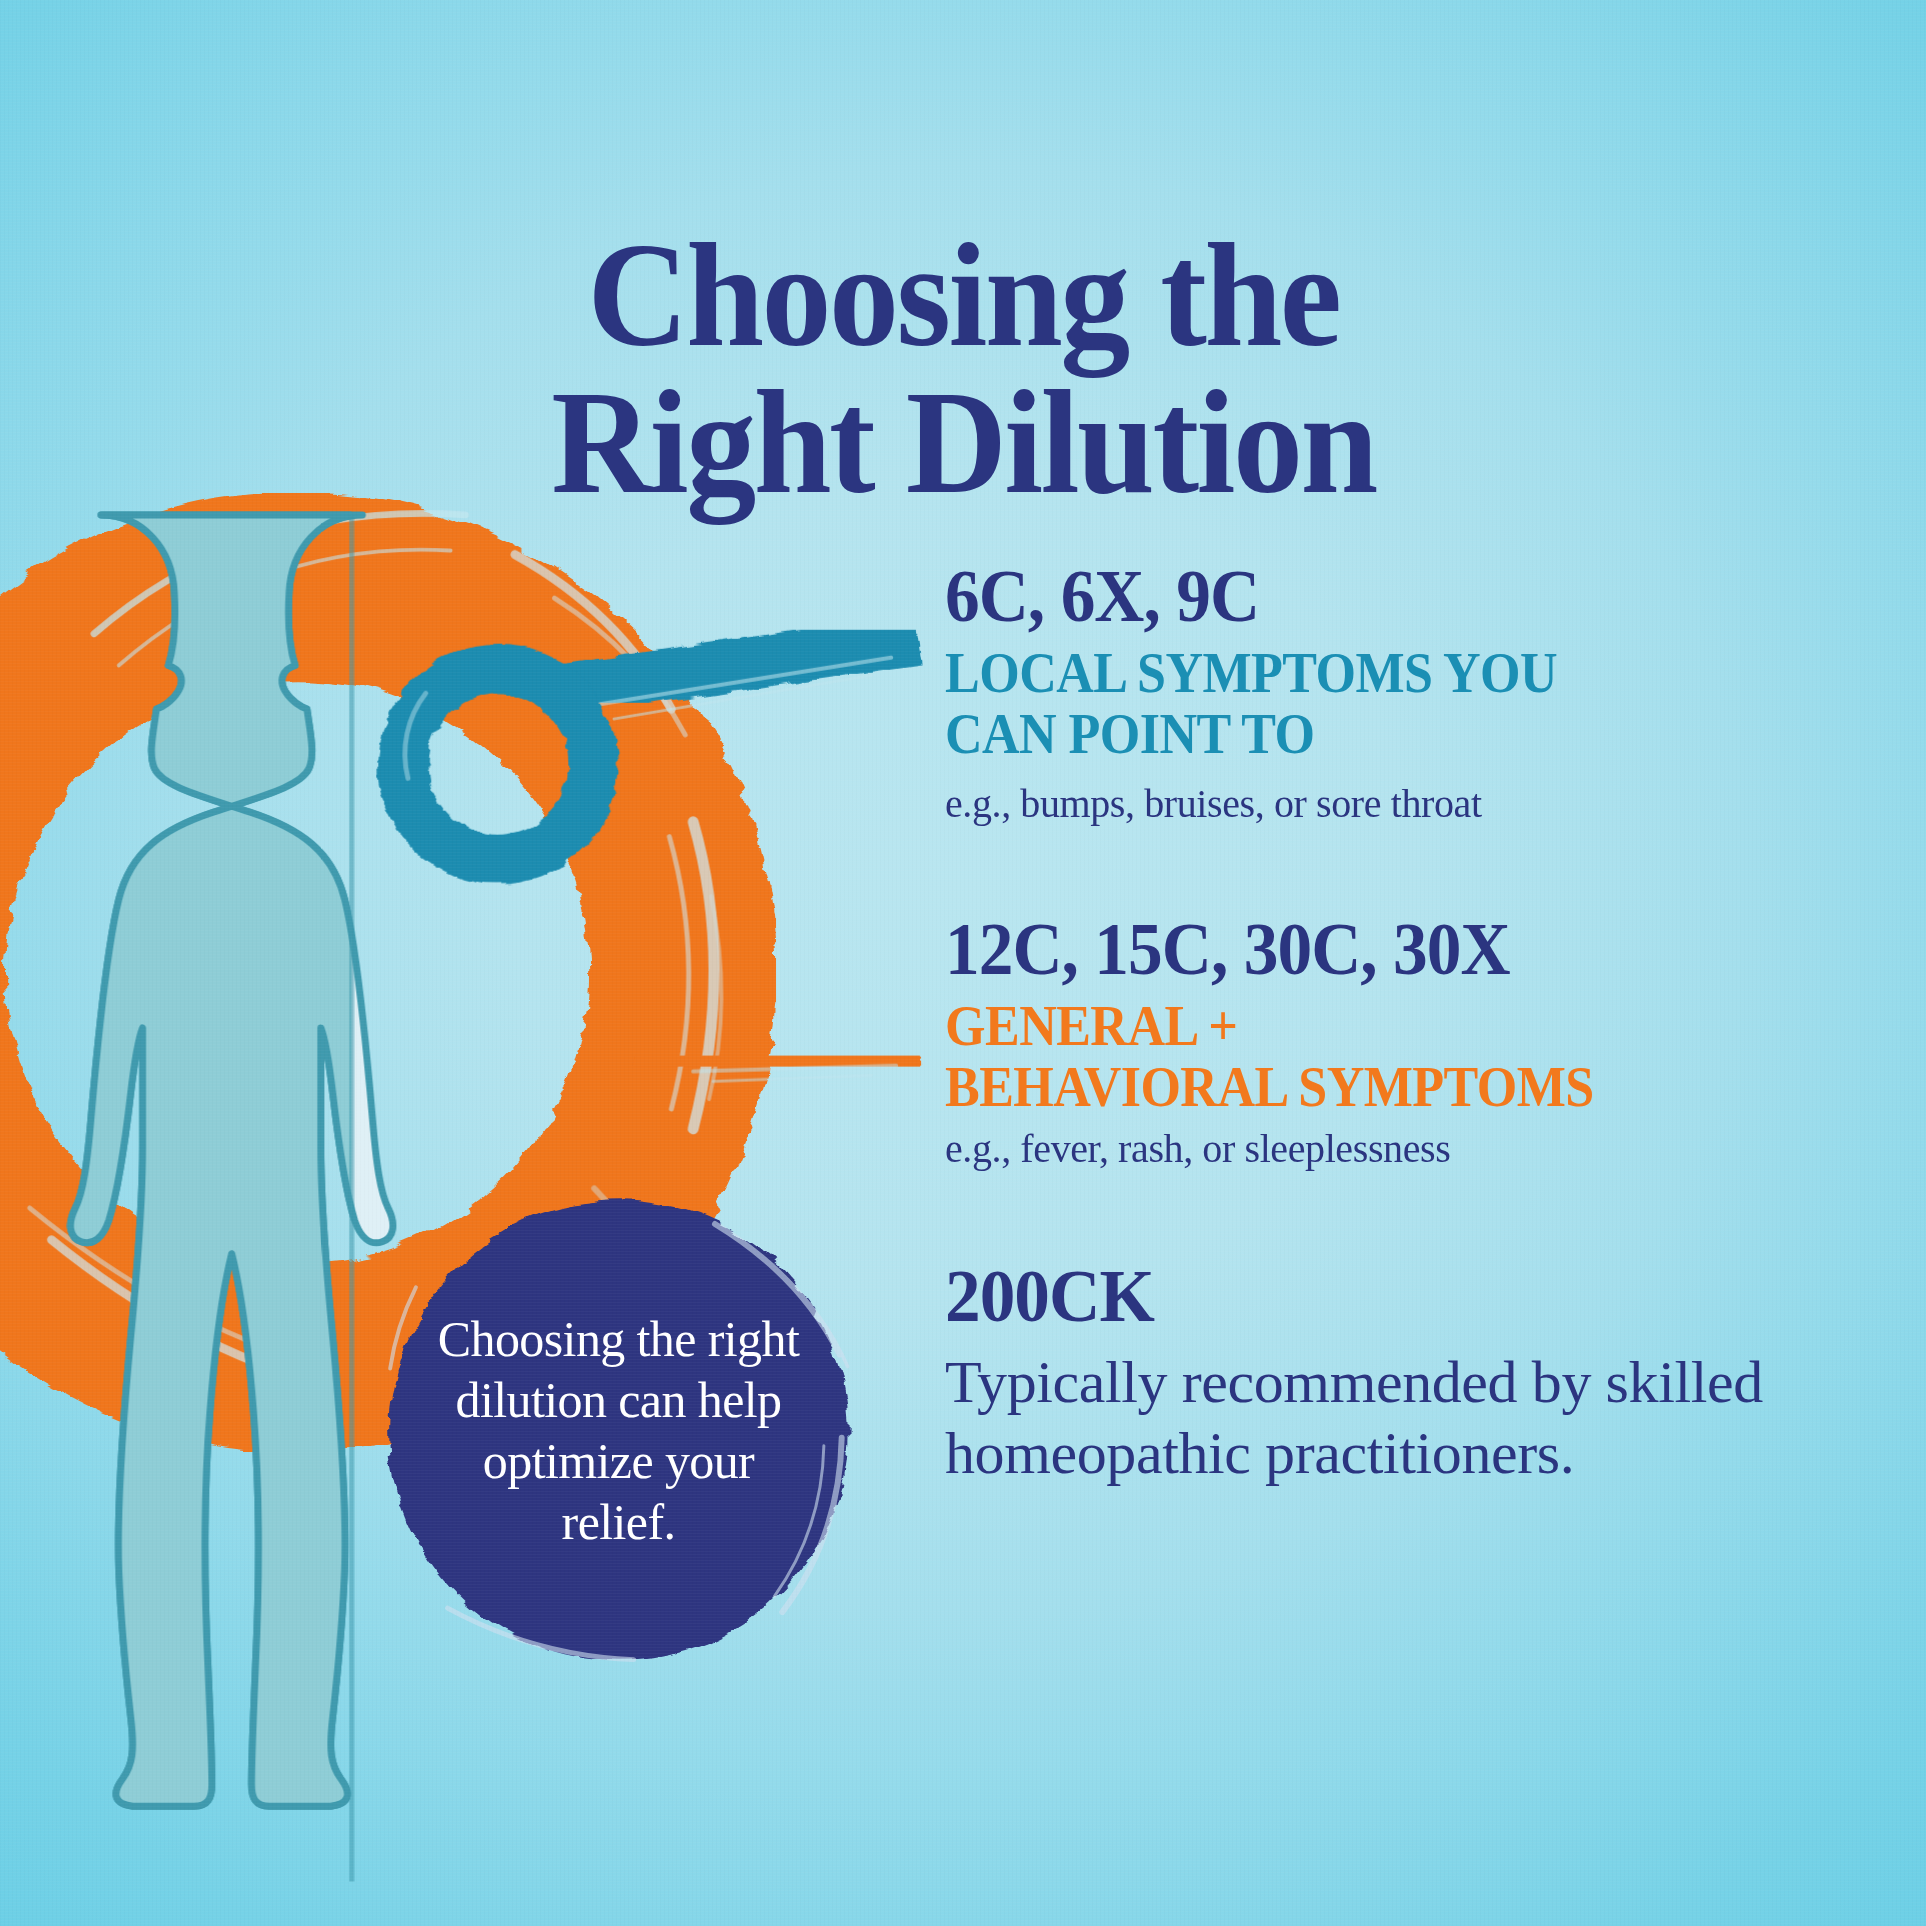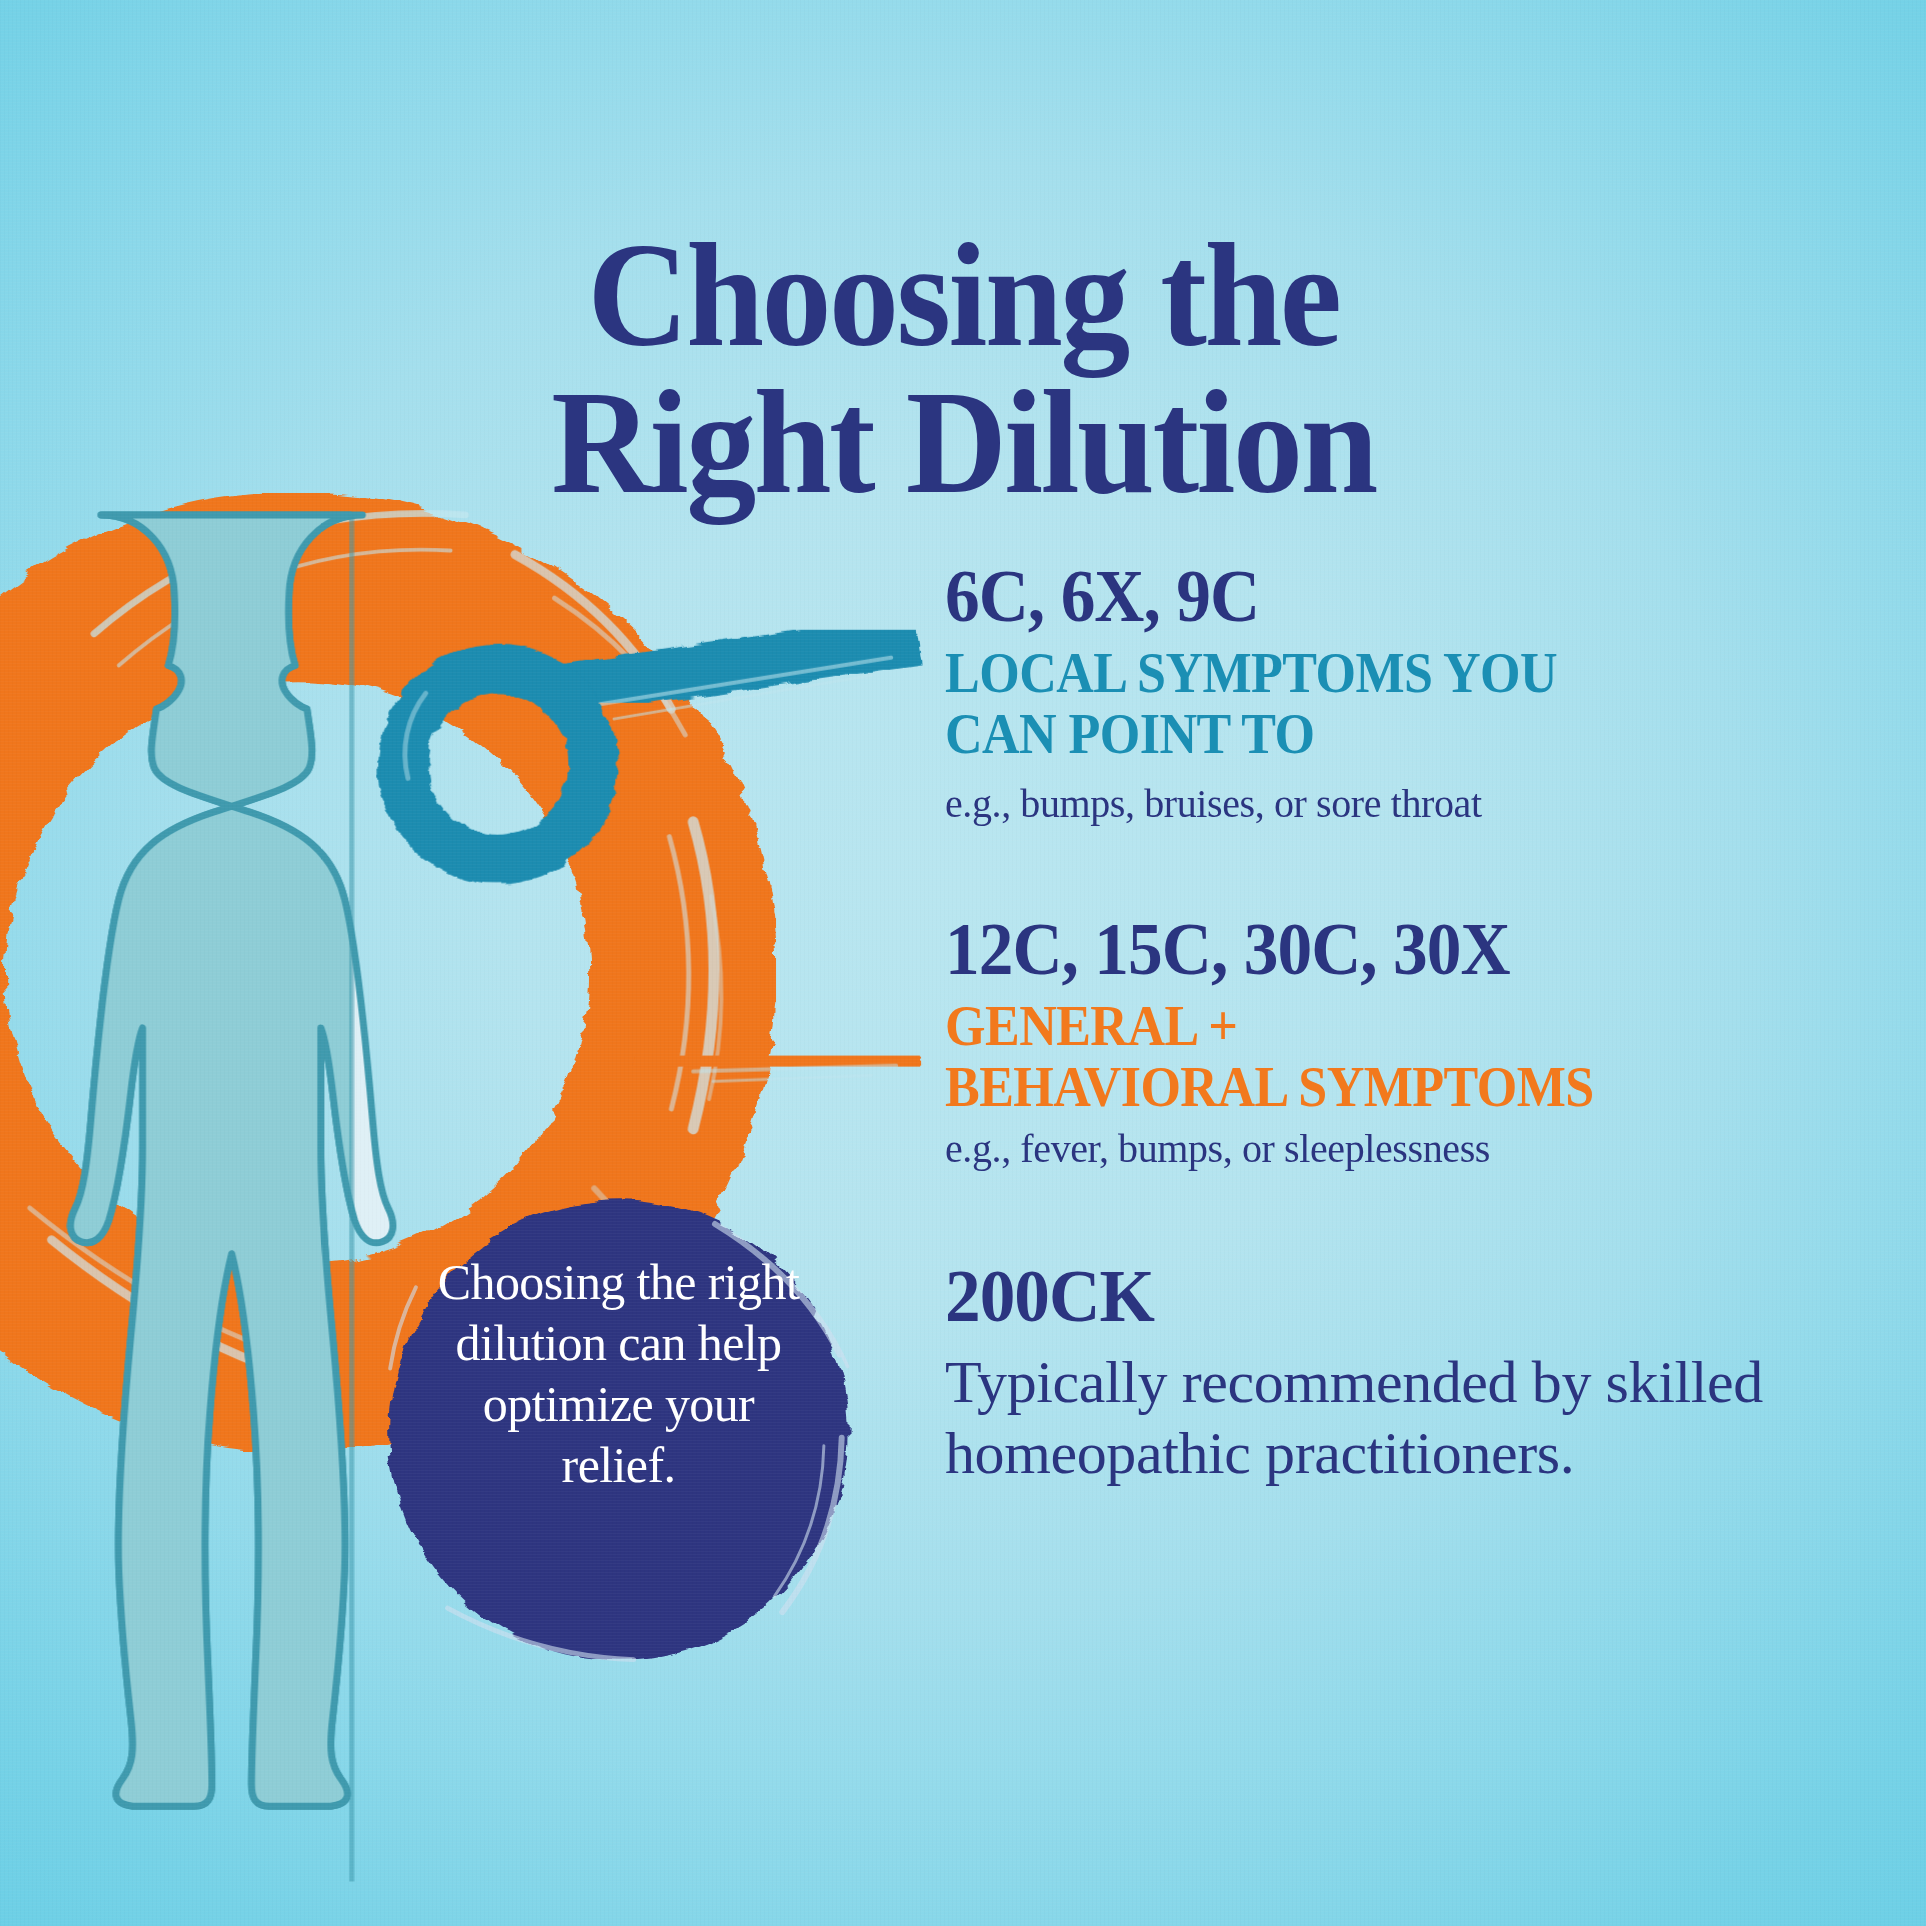--- a/index.html
+++ b/index.html
@@ -83,23 +83,23 @@
     line-height:1.17;
     letter-spacing:-0.4px;
     margin-top:16px;
   }
   .eg.tight{margin-top:8px;}
   .blk3 .dil{font-size:75px;}
   .blk3 .eg{margin-top:14px;font-size:60px;line-height:1.18;}
 
   
   #callout{
-    position:absolute;left:384px;top:1252px;width:469px;height:469px;
+    position:absolute;left:384px;top:1196px;width:469px;height:469px;
     z-index:8;
-    display:flex;align-items:flex-start;justify-content:center;
+    display:flex;align-items:center;justify-content:center;
   }
   #callout .cotext{
     position:relative;z-index:2;
     width:366px;
     text-align:center;
     color:#ffffff;
     font-weight:400;
     font-size:50px;
     line-height:1.22;
     letter-spacing:-0.6px;
@@ -327,21 +327,21 @@
       </div>
       <div class="eg">e.g., bumps, bruises, or sore throat</div>
     </div>
 
     <div class="blk blk2">
       <div class="dil">12C, 15C, 30C, 30X</div>
       <div class="sub orange">
         <div>GENERAL +</div>
         <div>BEHAVIORAL SYMPTOMS</div>
       </div>
-      <div class="eg tight">e.g., fever, bumps, or sleeplessness</div>
+      <div class="eg tight">e.g., fever, rash, or sleeplessness</div>
     </div>
 
     <div class="blk blk3">
       <div class="dil">200CK</div>
       <div class="eg">
         <div>Typically recommended by skilled</div>
         <div>homeopathic practitioners.</div>
       </div>
     </div>
   </div>

